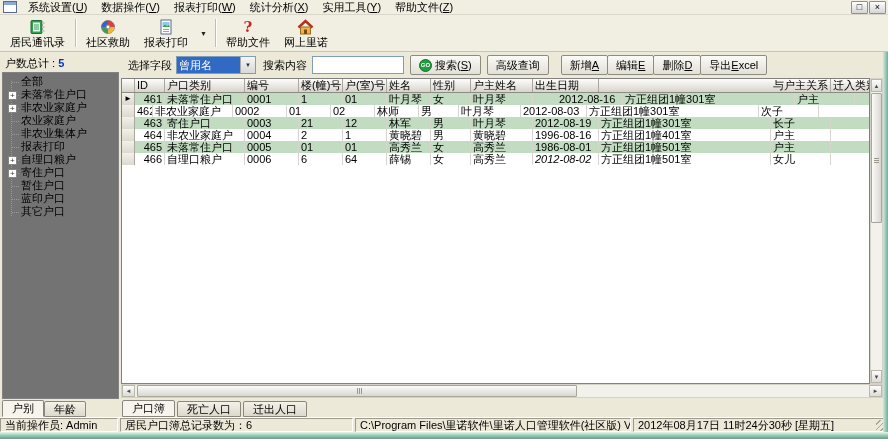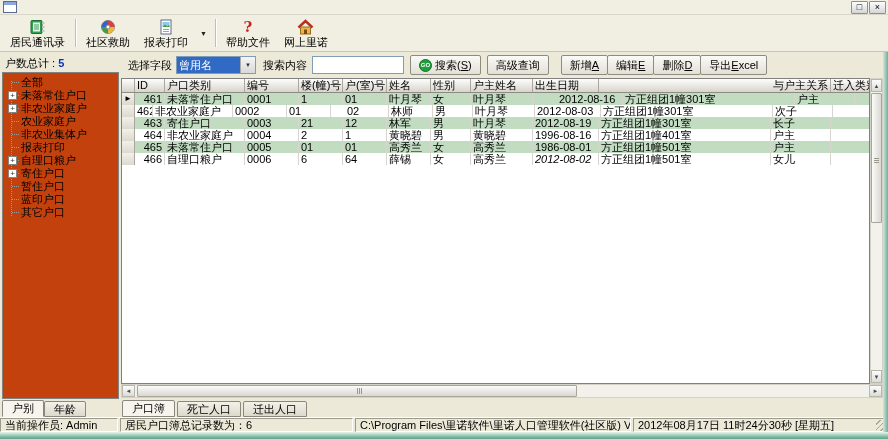--- a/index.html
+++ b/index.html
@@ -44,22 +44,22 @@
     background:linear-gradient(#fafaf7,#e3e0d6);border:1px solid #8e8c82;border-radius:2px;cursor:default;}
   .btn.grouped{margin-left:-1px;}
   .btn.first-of-group{margin-left:12px;}
   .go-circle{width:13px;height:13px;border-radius:50%;background:#1f9e3c;border:1px solid #127028;
     color:#fff;font-size:6px;font-weight:bold;display:flex;align-items:center;justify-content:center;}
 
   
   .left-panel{position:absolute;left:0;top:52px;width:120px;height:365px;}
   .count-label{padding:4px 5px 2px 5px;white-space:nowrap;}
   .count-value{font-weight:bold;}
-  .tree-box{position:absolute;left:2px;right:1px;top:20px;bottom:18px;background:#c2410c;
-    border:1px solid #828282;overflow:hidden;padding:3px 2px 0 3px;}
+  .tree-box{position:absolute;left:2px;right:1px;top:20px;bottom:18px;background:#737373;
+    border:1px solid #828282;overflow:hidden;padding:3px 2px 0 3px;font-family:Liberation Mono, monospace;}
   .tree-guide{position:absolute;left:8px;top:8px;width:0;border-left:1px dotted #9a9a9a;}
   .titem{height:13px;display:flex;align-items:center;white-space:nowrap;position:relative;padding-left:15px;line-height:13px;}
   .titem::before{content:"";position:absolute;left:6px;top:6px;width:7px;border-top:1px dotted #9a9a9a;}
   .plusbox{position:absolute;left:2px;top:2px;width:9px;height:9px;background:#fff;border:1px solid #848484;
     font-size:8px;line-height:7px;text-align:center;color:#333;}
   .left-tabs{position:absolute;left:2px;bottom:0;height:18px;display:flex;align-items:flex-end;}
   .ltab{border:1px solid #8a887e;padding:1px 9px;background:linear-gradient(#f3f1e8,#ddd9cc);
     border-radius:2px 2px 0 0;height:16px;line-height:13px;white-space:nowrap;}
   .ltab.active{background:#f6f4ec;height:17px;border-bottom-color:#f6f4ec;}
 
@@ -118,20 +118,28 @@
 </head>
 <body>
 
 <div class="menubar">
   <span class="app-icon">
     <svg width="14" height="12">
         <rect x="0.5" y="0.5" width="13" height="11" fill="#fff" stroke="#5a6b8c"></rect>
         <rect x="1" y="1" width="12" height="3" fill="#8aa7e0"></rect>
       </svg>
   </span>
+  <div id="menu-items" style="display:flex;">
+      <span class="menu-item">系统设置(<u>U</u>)</span>
+      <span class="menu-item">数据操作(<u>V</u>)</span>
+      <span class="menu-item">报表打印(<u>W</u>)</span>
+      <span class="menu-item">统计分析(<u>X</u>)</span>
+      <span class="menu-item">实用工具(<u>Y</u>)</span>
+      <span class="menu-item">帮助文件(<u>Z</u>)</span>
+    </div>
   <div class="win-controls">
     <span class="win-btn">□</span>
     <span class="win-btn">×</span>
   </div>
 </div>
 
 <div class="toolbar" id="toolbar">
     <div class="tbtn">
       <span class="ticon">
         <svg width="17" height="16">
@@ -305,21 +313,21 @@
         <div class="rcell" style="width: 172px;">方正组团1幢301室</div>
         <div class="rcell" style="width: 60px;">户主</div>
         <div class="rcell" style="width: 60px;"></div>
       </div>
       <div class="grow">
         <div class="rcell sel"></div>
         <div class="rcell" style="width: 18px; text-align: right;">462</div>
         <div class="rcell" style="width: 80px;">非农业家庭户</div>
         <div class="rcell" style="width: 54px;">0002</div>
         <div class="rcell" style="width: 44px;">01</div>
-        <div class="rcell" style="width: 44px; margin-left: 14px;">02</div>
+        <div class="rcell" style="width: 44px;">02</div>
         <div class="rcell" style="width: 44px;">林师</div>
         <div class="rcell" style="width: 40px;">男</div>
         <div class="rcell" style="width: 62px;">叶月琴</div>
         <div class="rcell" style="width: 66px;">2012-08-03</div>
         <div class="rcell" style="width: 172px;">方正组团1幢301室</div>
         <div class="rcell" style="width: 60px;">次子</div>
         <div class="rcell" style="width: 60px;"></div>
       </div>
       <div class="grow alt">
         <div class="rcell sel"></div>

